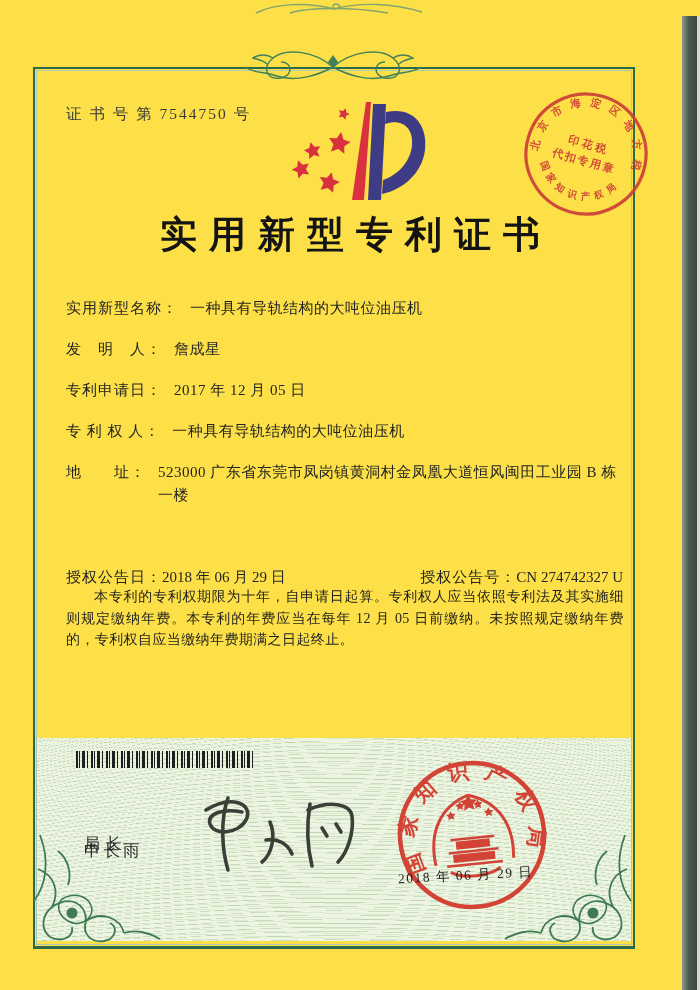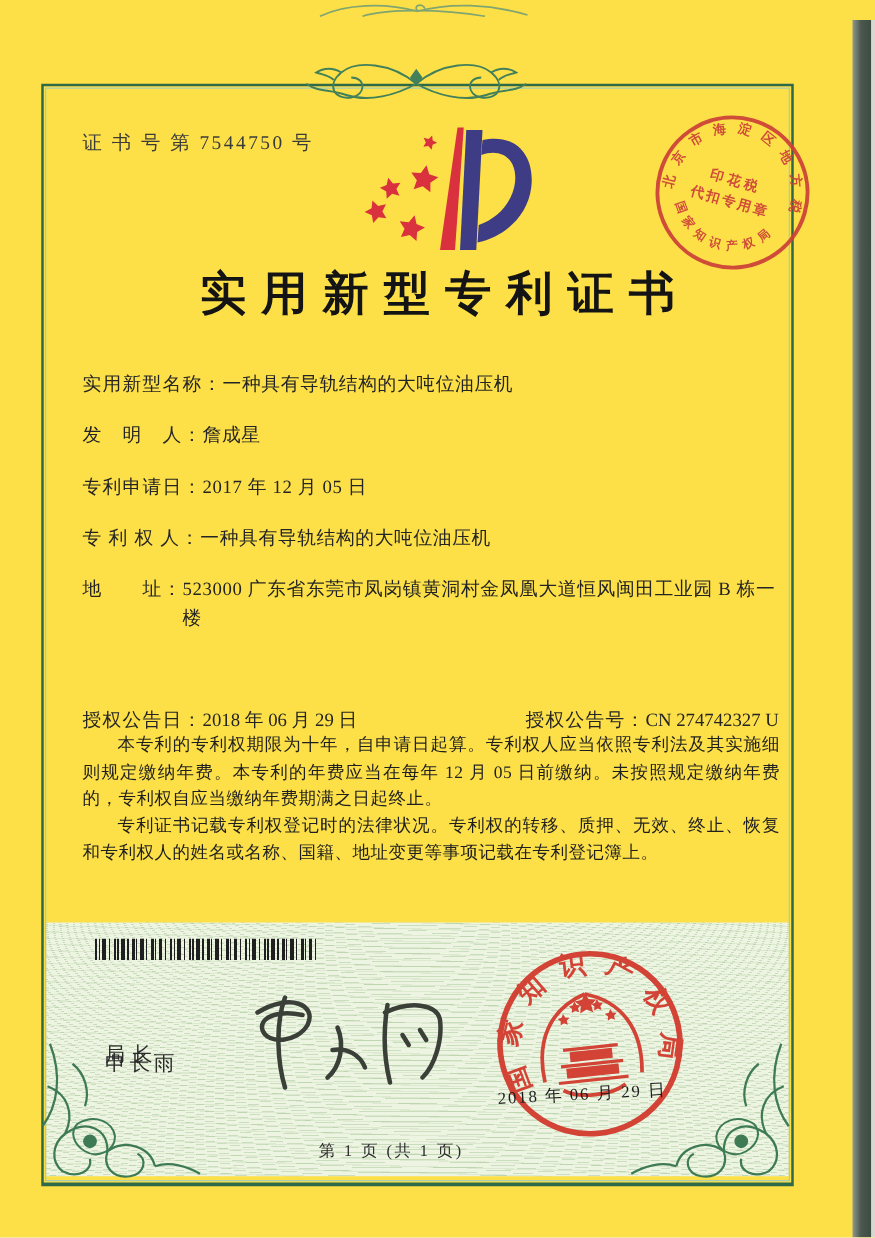--- a/index.html
+++ b/index.html
@@ -23,21 +23,21 @@
     background-image:
       repeating-radial-gradient(140% 90% at 50% -45%, rgba(110,165,95,.28) 0 1px, rgba(255,255,255,0) 1px 6px),
       repeating-linear-gradient(1.5deg, rgba(120,170,100,.14) 0 1px, transparent 1px 5px);}
   .cert-no{position:absolute;left:66px;top:104px;font-size:15.5px;letter-spacing:2px;color:#3a3a3a;}
   .logo{position:absolute;left:282px;top:98px;width:146px;height:108px;}
   .tax-stamp{position:absolute;left:516px;top:84px;width:140px;height:140px;
     transform:rotate(16deg);opacity:.92;}
   .title{position:absolute;left:40px;top:210px;width:620px;text-align:center;
     font-size:37px;font-weight:700;letter-spacing:12px;color:#141414;text-indent:12px;}
   .fields{position:absolute;left:66px;top:297px;width:557px;font-size:15px;color:#242424;}
-  .frow{display:flex;line-height:23px;margin-bottom:18px;}
+  .frow{display:flex;line-height:23px;margin-bottom:18px;gap:12px;}
   .flabel{white-space:pre;letter-spacing:1px;}
   .fvalue{flex:1;letter-spacing:.5px;}
   .grant-row{position:absolute;left:66px;top:566px;width:557px;display:flex;
     justify-content:space-between;font-size:15px;line-height:23px;color:#242424;}
   .paras{position:absolute;left:66px;top:586px;width:558px;font-size:14px;
     line-height:21.5px;text-align:justify;color:#1f1f1f;}
   .paras p{margin:0;text-indent:2em;letter-spacing:.4px;}
   .barcode{position:absolute;left:76px;top:751px;width:178px;height:17px;
     background:repeating-linear-gradient(90deg,#1f1f1f 0 2px,transparent 2px 3px,
       #1f1f1f 3px 4px,transparent 4px 6px,#1f1f1f 6px 9px,transparent 9px 11px,
@@ -171,21 +171,20 @@
     </div>
   </div>
 
   <div class="grant-row">
     <span><span class="flabel">授权公告日：</span><span>2018 年 06 月 29 日</span></span>
     <span><span class="flabel">授权公告号：</span><span>CN 274742327 U</span></span>
   </div>
 
   <div class="paras">
     <p>本专利的专利权期限为十年，自申请日起算。专利权人应当依照专利法及其实施细则规定缴纳年费。本专利的年费应当在每年 12 月 05 日前缴纳。未按照规定缴纳年费的，专利权自应当缴纳年费期满之日起终止。</p>
-    <p>专利证书记载专利权登记时的法律状况。专利权的转移、质押、无效、终止、恢复和专利权人的姓名或名称、国籍、地址变更等事项记载在专利登记簿上。</p>
   </div>
 
   <div class="barcode"></div>
 
   <div class="signer-title">局长</div>
   <div class="signer-name">申长雨</div>
   <svg class="signature" viewBox="0 0 175 105">
     <g fill="none" stroke="#3a3f38" stroke-width="3.6" stroke-linecap="round" stroke-linejoin="round">
       <path d="M46,20 C38,42 40,72 46,92"></path>
       <path d="M24,32 C50,16 72,26 64,42 C56,56 32,58 28,46 C25,36 40,30 60,34"></path>
@@ -217,18 +216,17 @@
       <path d="M60,101 L110,101" fill="none" stroke-width="2.5"></path>
       <rect x="64" y="103" width="42" height="8" stroke="none"></rect>
       <path d="M57,114 L113,114" fill="none" stroke-width="2.5"></path>
       <path d="M46,112 C42,78 56,54 85,45" fill="none" stroke-width="3"></path>
       <path d="M124,112 C128,78 114,54 85,45" fill="none" stroke-width="3"></path>
       <path d="M60,120 C72,128 98,128 110,120" fill="none" stroke-width="3"></path>
     </g>
   </svg>
   <div class="seal-date">2018 年 06 月 29 日</div>
 
-  <div class="footer">第 1 页 (共 1 页)</div>
 
   <div class="scan-edge"></div>
   <div class="scan-edge-outer"></div>
 
 </div>
 
 </body></html>

